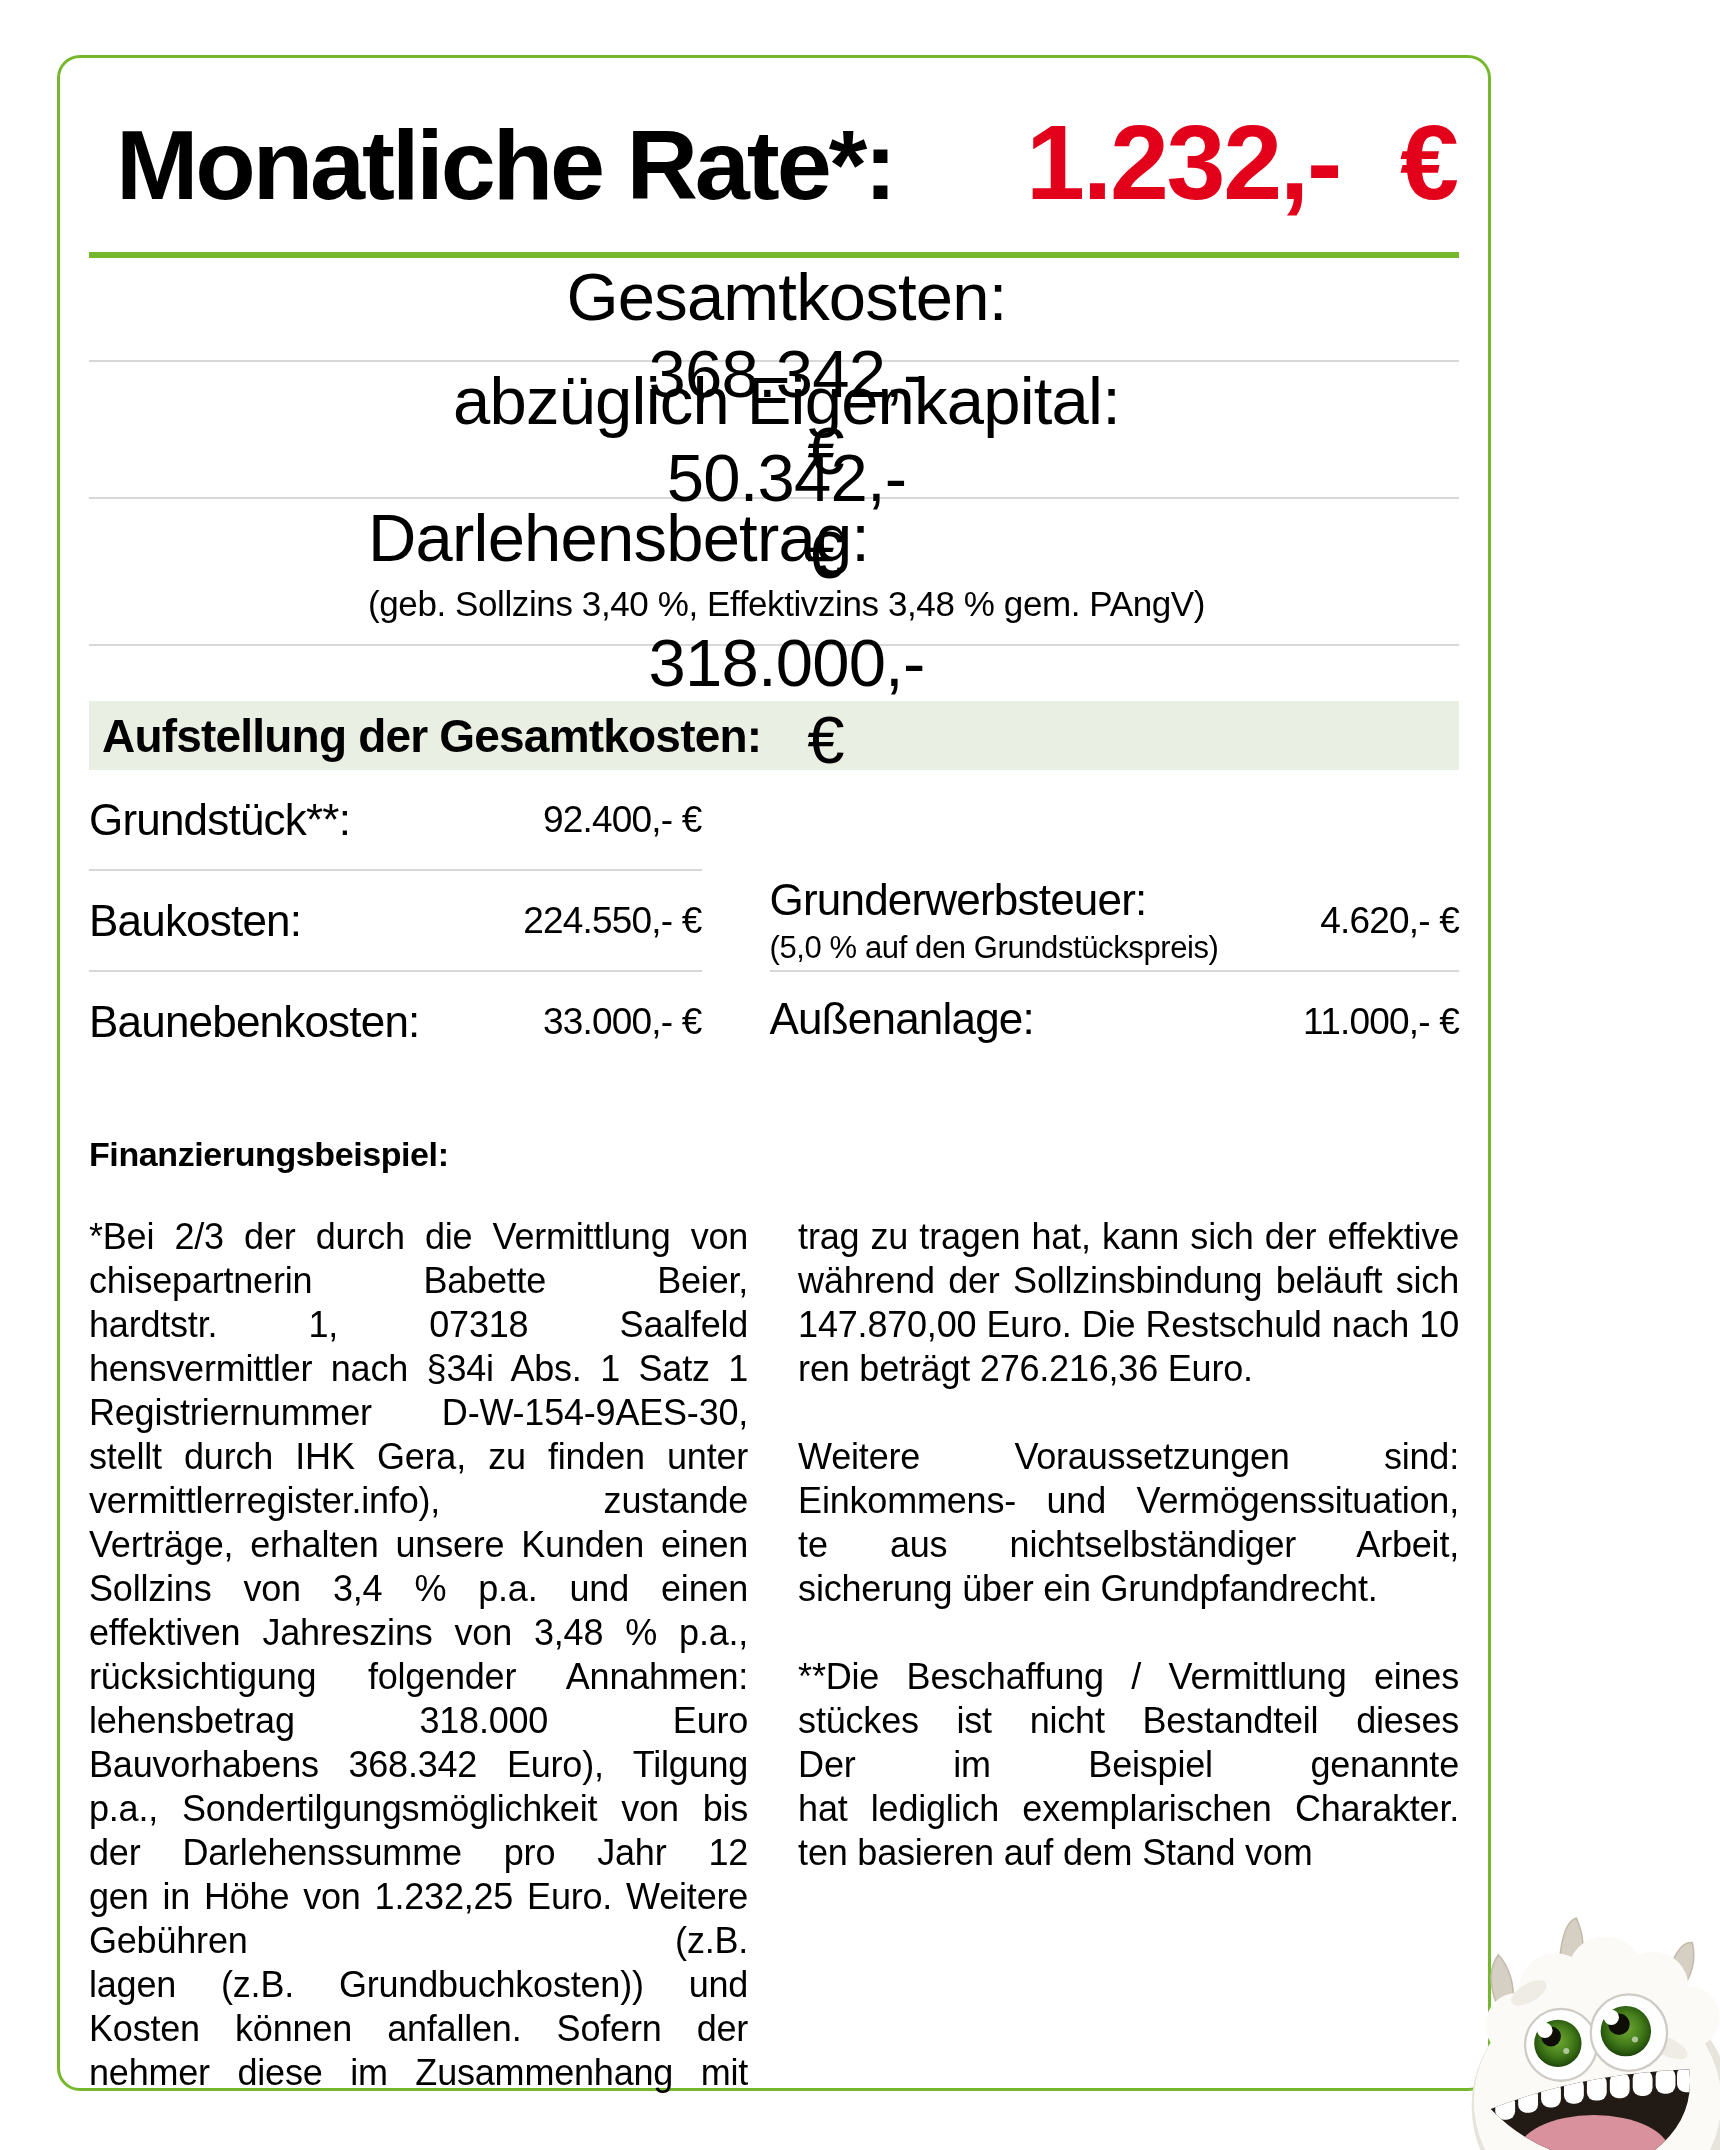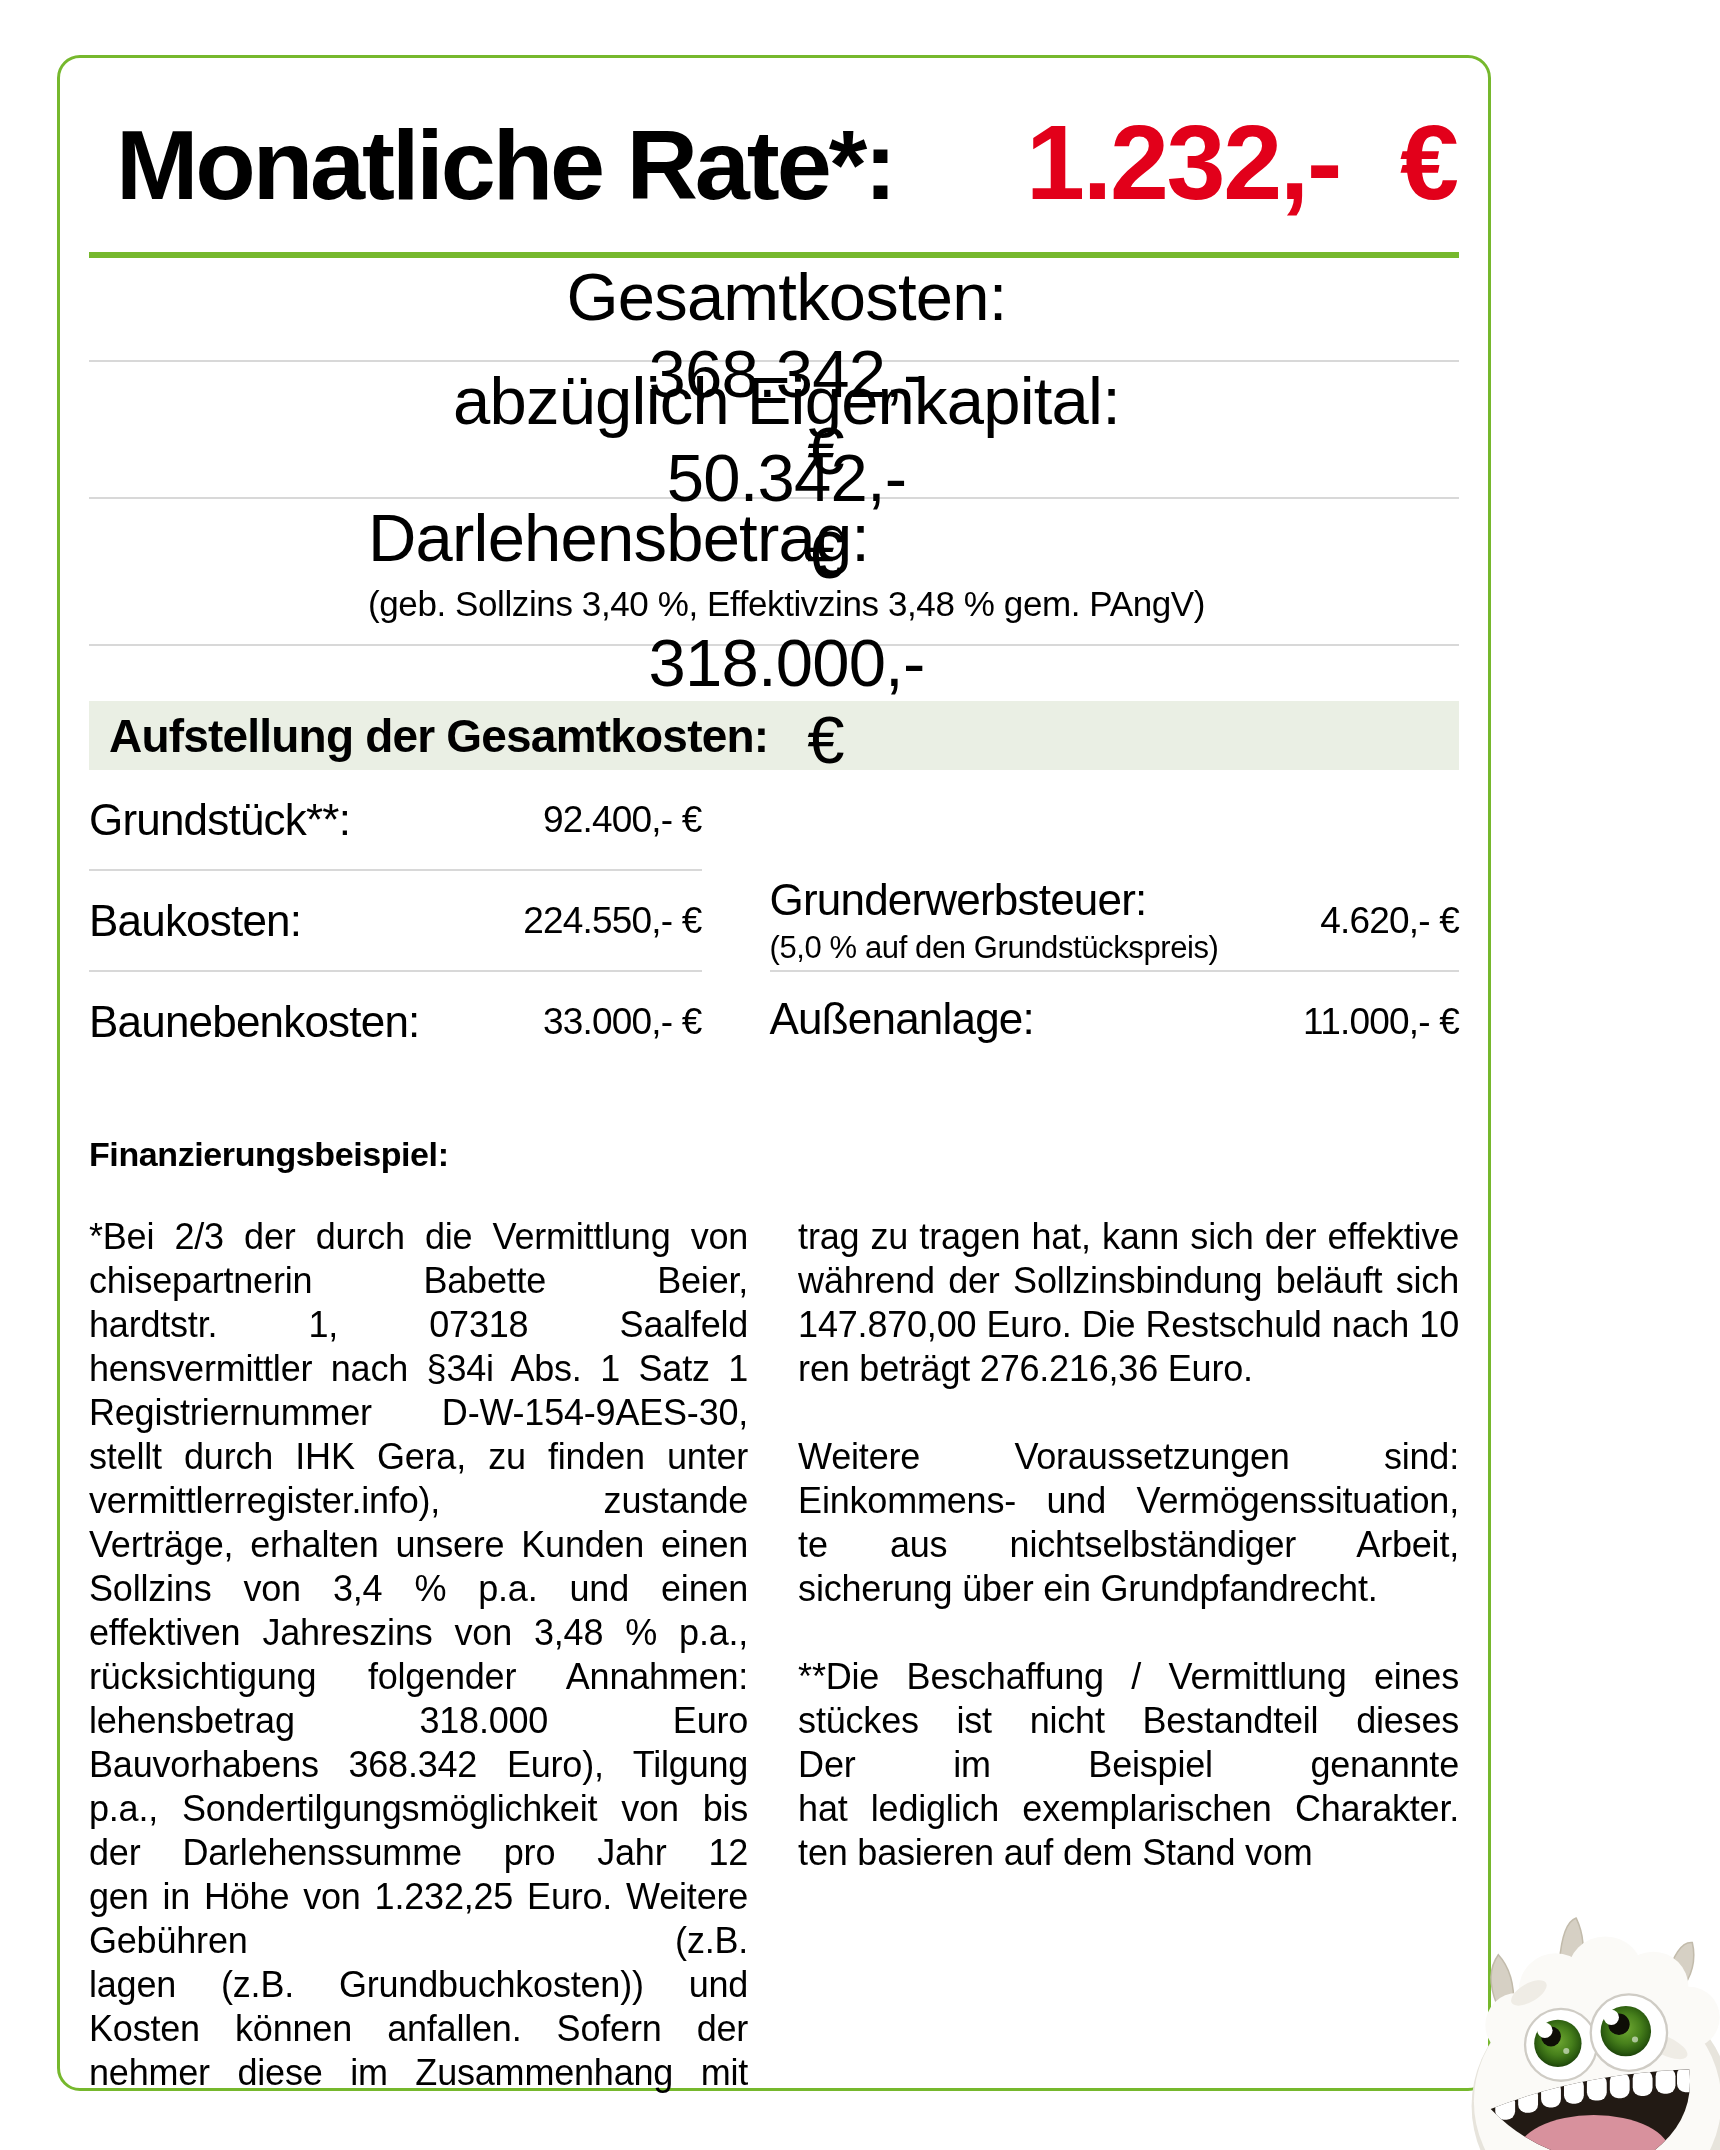--- a/index.html
+++ b/index.html
@@ -23,21 +23,21 @@
   .title-underline{height:6.1px;background:var(--accent-green,#76b82d);margin-top:35px;}
   
   .srow{display:flex;align-items:center;border-bottom:2.3px solid var(--separator-gray,#d8d8d8);padding-left:25px;flex-direction:column;}
   .srow1{height:102px;} .srow2{height:135px;} .srow3{height:145px;}
   .s-label{font-size:67px;letter-spacing:-0.8px;}
   .s-note{font-size:35px;letter-spacing:-0.4px;margin-top:7.6px;}
   .srow .flex{flex:1;}
   .s-amount{font-size:67px;letter-spacing:-0.8px;}
   .s-eur{width:116px;text-align:right;font-size:67px;}
   
-  .band{margin-top:55px;height:69px;background:var(--band-bg,#eaefe4);display:flex;align-items:center;padding-left:20px;box-sizing:border-box;}
+  .band{margin-top:55px;height:69px;background:var(--band-bg,#eaefe4);display:flex;align-items:center;padding-left:13px;box-sizing:border-box;}
   .band-heading{font-size:46px;font-weight:bold;letter-spacing:-0.8px;}
   .table{display:flex;gap:68px;align-items:flex-end;}
   .tcol-left{width:693px;} .tcol-right{width:780px;}
   .trow{height:99px;display:flex;align-items:center;border-bottom:2.3px solid var(--separator-gray,#d8d8d8);}
   .trow.last{border-bottom:none;}
   .t-label{font-size:44px;letter-spacing:-0.8px;}
   .t-note{font-size:31px;letter-spacing:-0.4px;margin-top:4.6px;}
   .trow .flex{flex:1;}
   .t-value{font-size:37px;letter-spacing:-0.8px;white-space:nowrap;}
   

